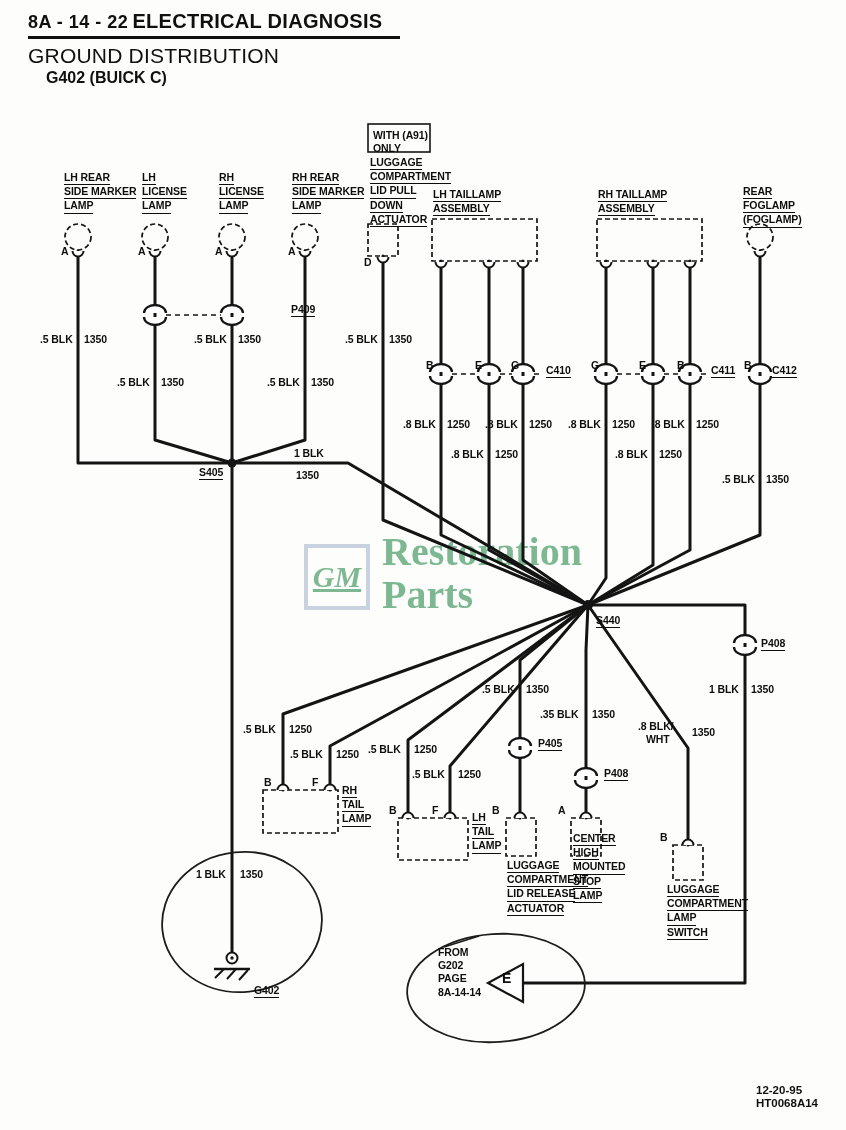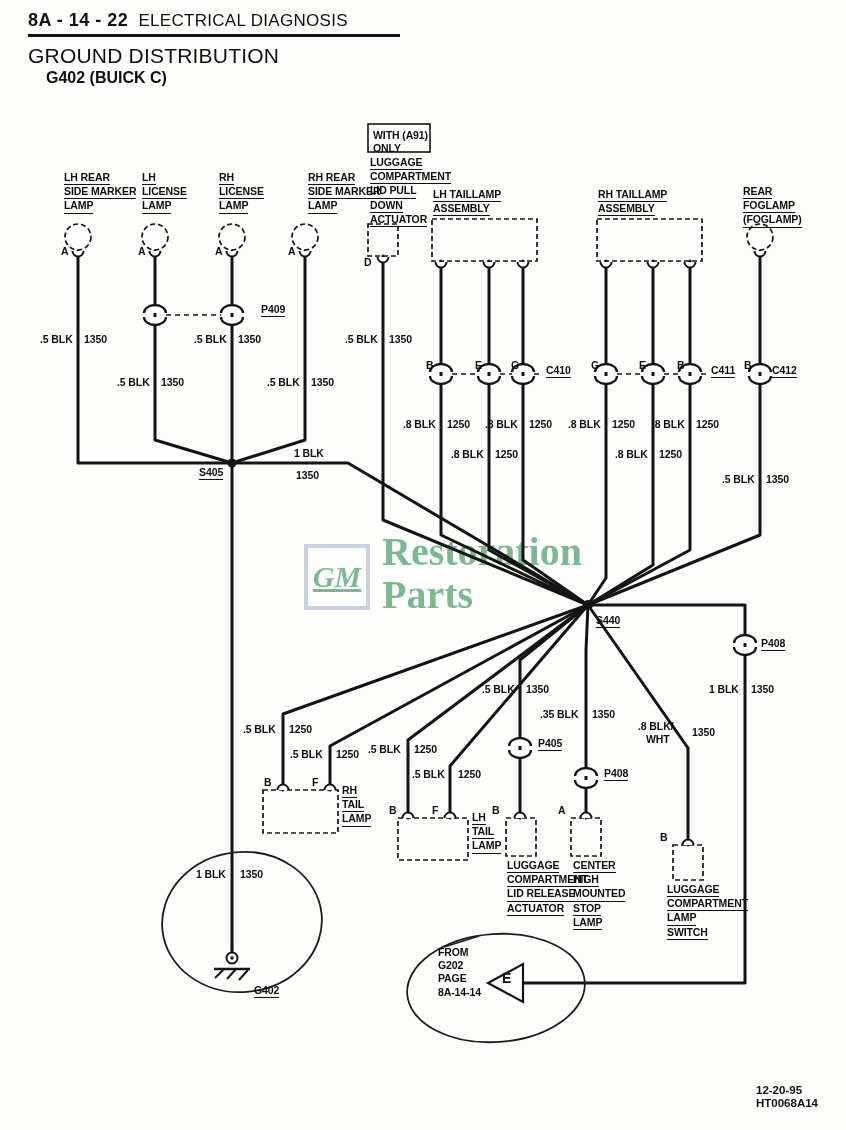--- a/index.html
+++ b/index.html
@@ -1,20 +1,20 @@
 <!DOCTYPE html>
 <html><head>
 <meta charset="utf-8">
 <style>
   html,body{margin:0;padding:0;background:#e9e9e9}
   .page{position:relative;width:846px;height:1130px;background:#fdfdfb;font-family:"Liberation Sans",sans-serif;color:#101010;overflow:hidden}
   
   .hdr-row{position:absolute;left:28px;top:10px;width:372px;border-bottom:3px solid #101010;padding-bottom:3px;white-space:nowrap}
   .hdr-ref{font-weight:bold;font-size:18px;letter-spacing:.5px}
-  .hdr-sec{font-weight:normal;font-size:17px;margin-left:10px;letter-spacing:.3px}
+  .hdr-sec{font-weight:bold;font-size:20px;margin-left:4px;letter-spacing:.3px}
   .hdr-title{position:absolute;left:28px;top:44px;font-size:21px;font-weight:normal;letter-spacing:.2px}
   .hdr-sub{position:absolute;left:46px;top:69px;font-size:16px;font-weight:bold}
   
   .wm{position:absolute;left:304px;top:530px;display:flex;gap:12px;color:#15803d;opacity:.55;z-index:1;align-items:flex-start}
   .wm-logo{width:58px;height:58px;border:4px solid #9db1c9;font:italic bold 30px "Liberation Serif",serif;display:flex;align-items:center;justify-content:center;text-decoration:underline;margin-top:14px;flex:none}
   .wm-text{font:bold 40px "Liberation Serif",serif;line-height:43px}
   
   svg.diagram{position:absolute;left:0;top:0;z-index:2}
   #label-layer{position:absolute;left:0;top:0;width:846px;height:1130px;z-index:3;pointer-events:none}
   .lbl{position:absolute;font-size:10.5px;font-weight:bold;line-height:13.2px;white-space:nowrap;color:#0d0d0d;letter-spacing:-.1px}
@@ -197,21 +197,21 @@
       <div class="lbl u" style="left: 142px; top: 171px;">
         <span>LH</span>
         <span>LICENSE</span>
         <span>LAMP</span>
       </div>
       <div class="lbl u" style="left: 219px; top: 171px;">
         <span>RH</span>
         <span>LICENSE</span>
         <span>LAMP</span>
       </div>
-      <div class="lbl u" style="left: 292px; top: 171px; margin-left: 16px;">
+      <div class="lbl u" style="left: 292px; top: 171px;">
         <span>RH REAR</span>
         <span>SIDE MARKER</span>
         <span>LAMP</span>
       </div>
       <div class="lbl u" style="left: 370px; top: 156px;">
         <span>LUGGAGE</span>
         <span>COMPARTMENT</span>
         <span>LID PULL</span>
         <span>DOWN</span>
         <span>ACTUATOR</span>
@@ -237,21 +237,21 @@
       </div>
       <div class="lbl" style="left: 215px; top: 245px;">
         <span>A</span>
       </div>
       <div class="lbl" style="left: 288px; top: 245px;">
         <span>A</span>
       </div>
       <div class="lbl" style="left: 364px; top: 256px;">
         <span>D</span>
       </div>
-      <div class="lbl u" style="left: 234px; top: 303px; padding-left: 27px;">
+      <div class="lbl u" style="left: 264px; top: 303px; padding-left: 27px;">
         <span>P409</span>
       </div>
       <div class="lbl" style="left: 40px; top: 333px;">
         <span>.5 BLK</span>
       </div>
       <div class="lbl" style="left: 84px; top: 333px;">
         <span>1350</span>
       </div>
       <div class="lbl" style="left: 194px; top: 333px;">
         <span>.5 BLK</span>
@@ -451,21 +451,21 @@
       </div>
       <div class="lbl" style="left: 660px; top: 831px;">
         <span>B</span>
       </div>
       <div class="lbl u" style="left: 507px; top: 859px;">
         <span>LUGGAGE</span>
         <span>COMPARTMENT</span>
         <span>LID RELEASE</span>
         <span>ACTUATOR</span>
       </div>
-      <div class="lbl u" style="left: 573px; top: 859px; text-align: right;">
+      <div class="lbl u" style="left: 573px; top: 832px; text-align: right;">
         <span>CENTER</span>
         <span>HIGH</span>
         <span>MOUNTED</span>
         <span>STOP</span>
         <span>LAMP</span>
       </div>
       <div class="lbl u" style="left: 667px; top: 883px;">
         <span>LUGGAGE</span>
         <span>COMPARTMENT</span>
         <span>LAMP</span>

